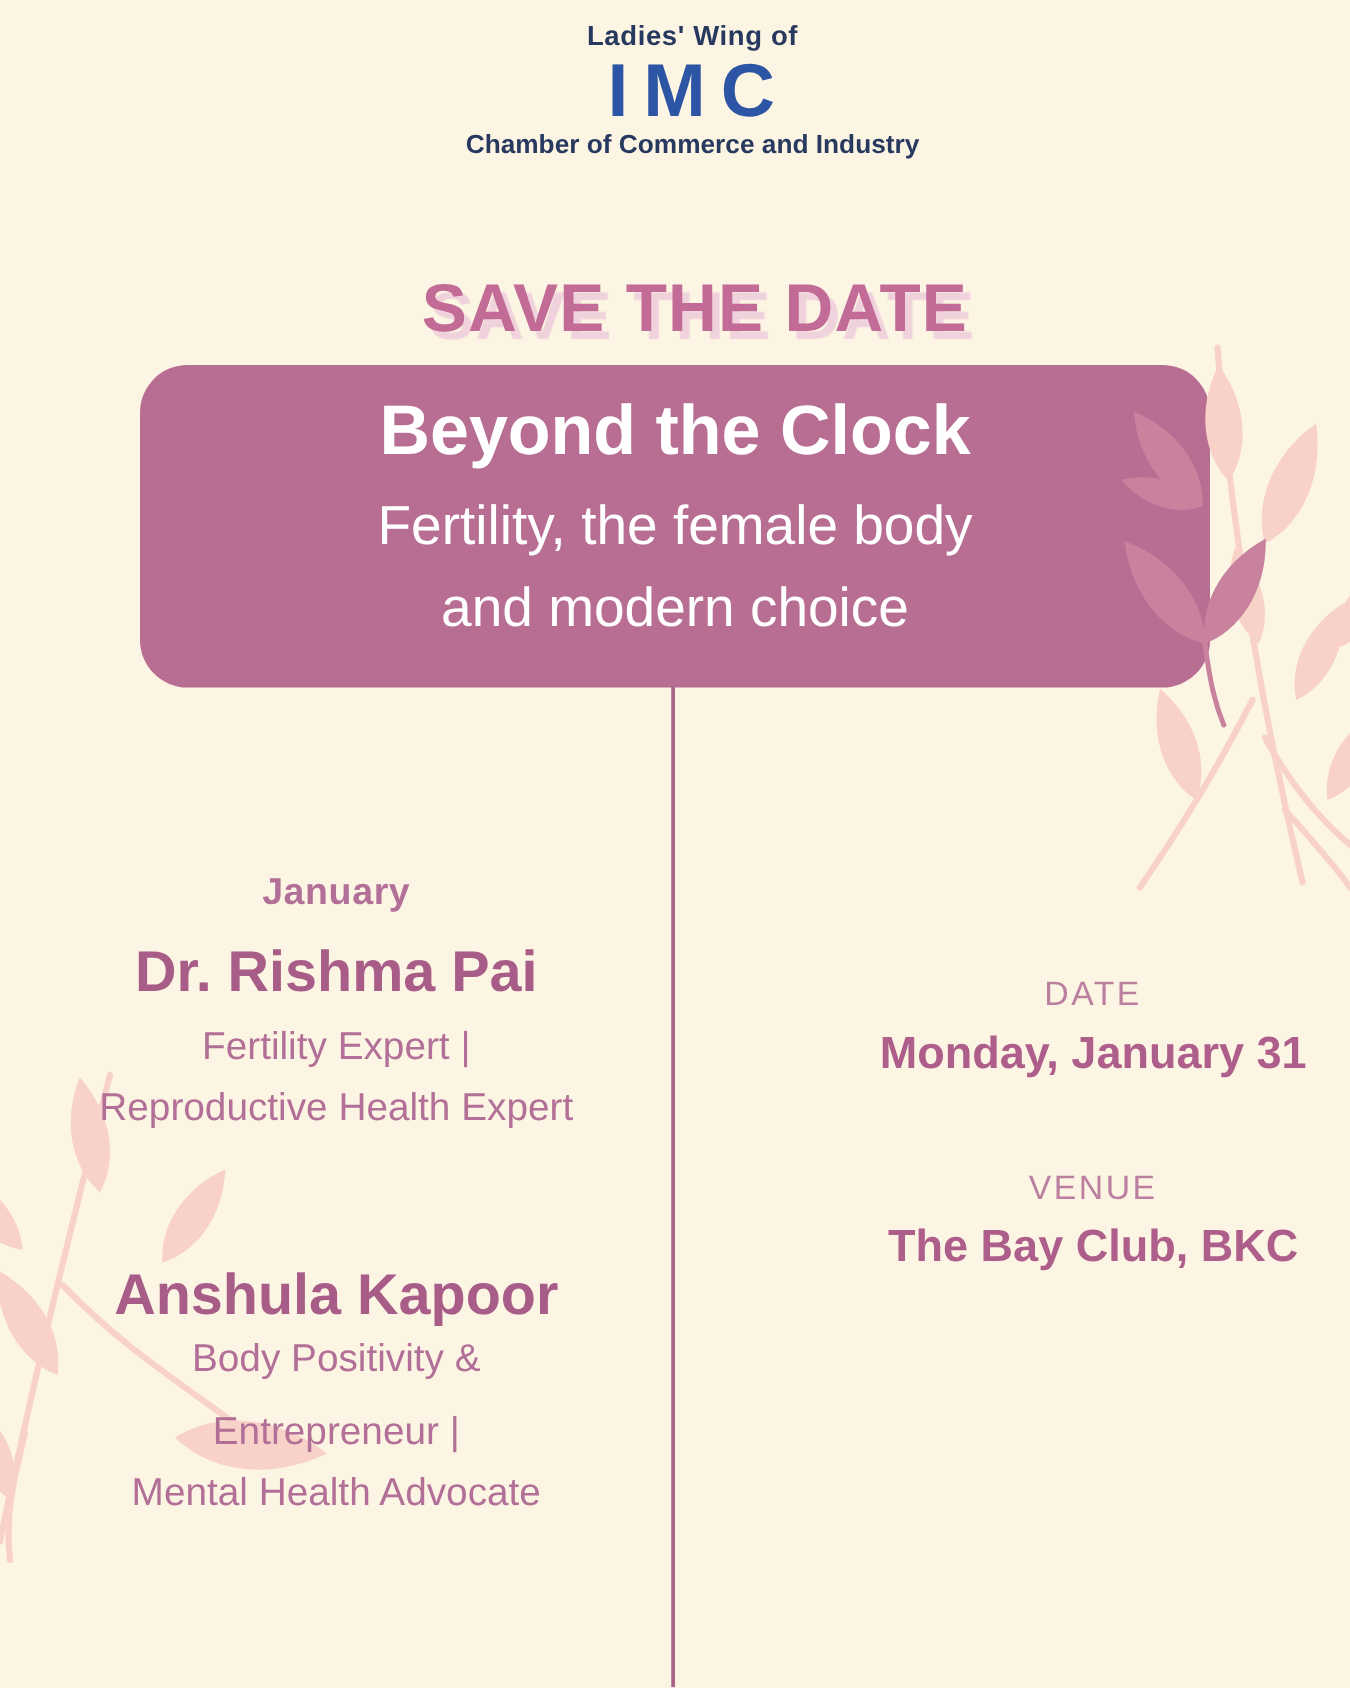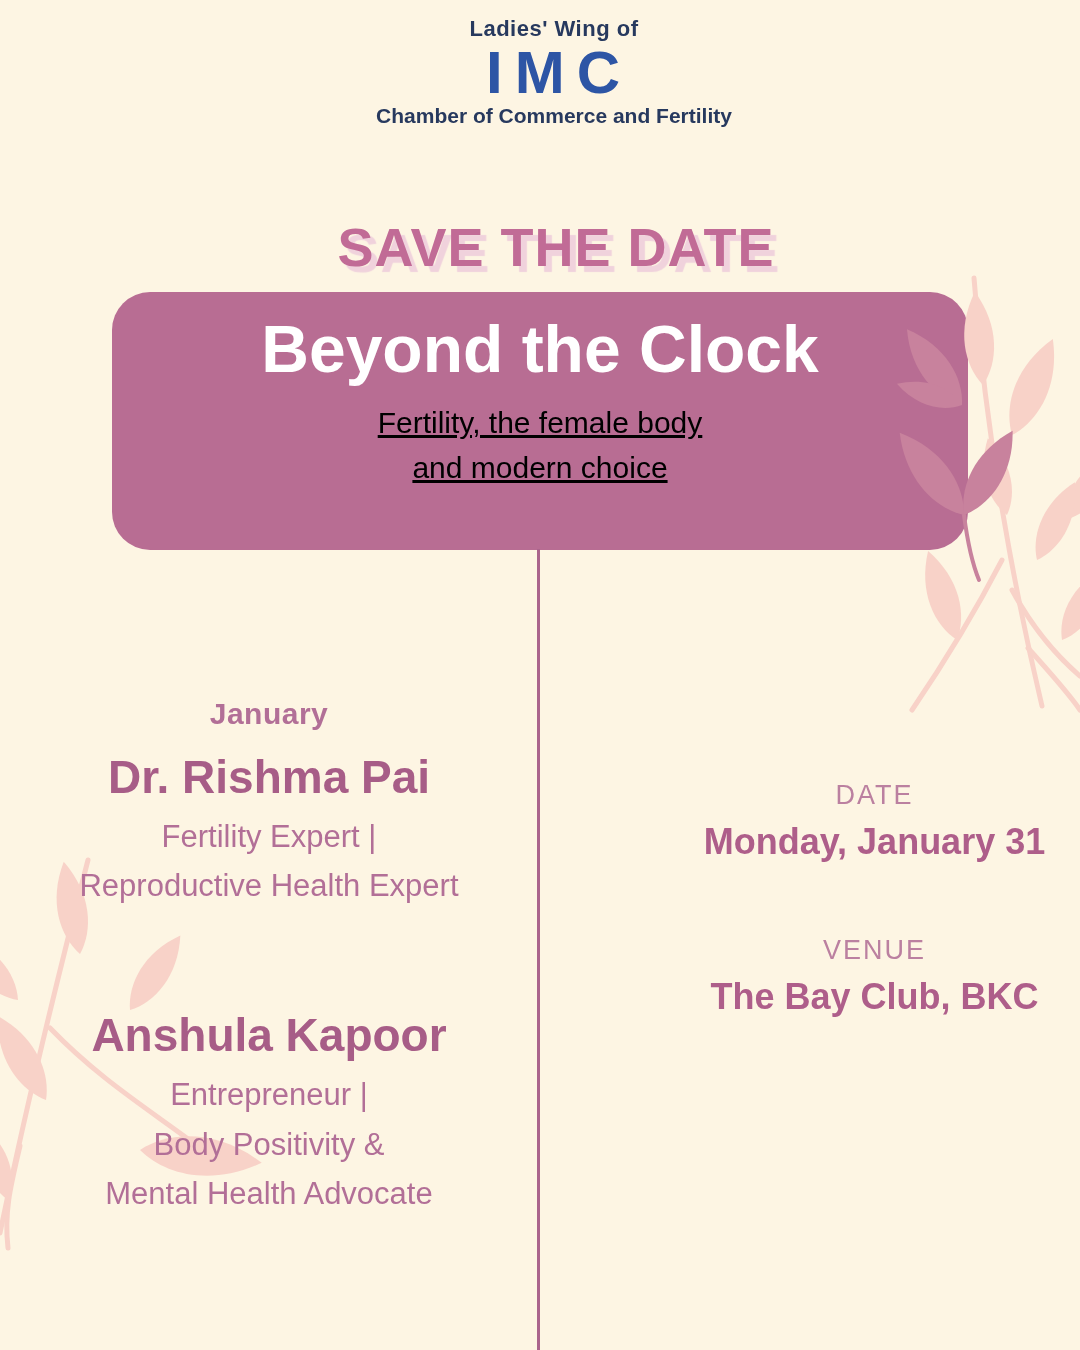--- a/index.html
+++ b/index.html
@@ -19,22 +19,22 @@
         line-height:1.02;margin-left:10px;}
   .logo-bottom{font-size:21px;font-weight:700;color:#27395e;margin-top:1px;}
 
   .save-date{position:absolute;top:200px;left:0;width:100%;margin:16px;text-align:center;
         font-size:54px;font-weight:800;letter-spacing:1px;color:#c16b96;
         text-shadow:6px 6px 1px #f0d2dc;z-index:2;}
 
   .title-box{position:absolute;left:112px;top:292px;width:856px;height:258px;
         background:#b86d93;border-radius:38px;text-align:center;z-index:2;
         box-sizing:border-box;padding-top:20px;}
-  .title-box h1{margin:0;font-size:66px;font-weight:800;color:#ffffff;line-height:1.15;}
-  .title-box p.sub{margin:0;font-size:30px;font-weight:400;color:#000000;line-height:1.5;text-decoration:underline;}
+  .title-box h1{margin:0;font-size:56px;font-weight:800;color:#ffffff;line-height:1.15;}
+  .title-box p.sub{margin:0;font-size:44px;font-weight:400;color:#ffffff;line-height:1.5;}
   .title-box p.sub.first{margin-top:12px;}
 
   .divider{position:absolute;left:537px;top:549px;width:3px;height:801px;
         background:#aa648c;z-index:2;}
 
   .col-left{position:absolute;left:0;top:697px;width:538px;text-align:center;z-index:2;}
   .spk-heading{font-size:30px;font-weight:600;color:#b26f97;letter-spacing:.5px;}
   .spk-name{font-size:46px;font-weight:800;color:#a75d87;margin-top:20px;line-height:1.15;}
   .spk-name.second{margin-top:98px;}
   .spk-role{font-size:31px;font-weight:500;color:#b26f97;line-height:1.6;}
@@ -65,21 +65,21 @@
       <use href="#leaf" transform="translate(142,162) rotate(34) scale(1.25)"></use>
       <use href="#leaf" transform="translate(58,252) rotate(-30) scale(1.35)"></use>
       <use href="#leaf" transform="translate(152,302) rotate(96) scale(1.7)"></use>
       <use href="#leaf" transform="translate(20,352) rotate(-16) scale(1.0)"></use>
     </g>
   </svg>
 
   <header class="logo">
     <div class="logo-top">Ladies' Wing of</div>
     <div class="logo-acronym">IMC</div>
-    <div class="logo-bottom">Chamber of Commerce and Fertility</div>
+    <div class="logo-bottom">Chamber of Commerce and Industry</div>
   </header>
 
   <h2 class="save-date">SAVE THE DATE</h2>
 
   <section class="title-box">
     <h1>Beyond the Clock</h1>
     <p class="sub first">Fertility, the female body</p>
     <p class="sub">and modern choice</p>
   </section>
 
@@ -111,22 +111,22 @@
   <div class="divider"></div>
 
   <section class="col-left">
     <div class="spk-heading">January</div>
 
     <div class="spk-name">Dr. Rishma Pai</div>
     <div class="spk-role first">Fertility Expert |</div>
     <div class="spk-role">Reproductive Health Expert</div>
 
     <div class="spk-name second">Anshula Kapoor</div>
+    <div class="spk-role">Body Positivity &amp;</div>
     <div class="spk-role first">Entrepreneur |</div>
-    <div class="spk-role">Body Positivity &amp;</div>
     <div class="spk-role">Mental Health Advocate</div>
   </section>
 
   <section class="col-right">
     <div class="detail-group">
       <div class="detail-label">DATE</div>
       <div class="detail-value">Monday, January 31</div>
     </div>
     <div class="detail-group">
       <div class="detail-label">VENUE</div>

